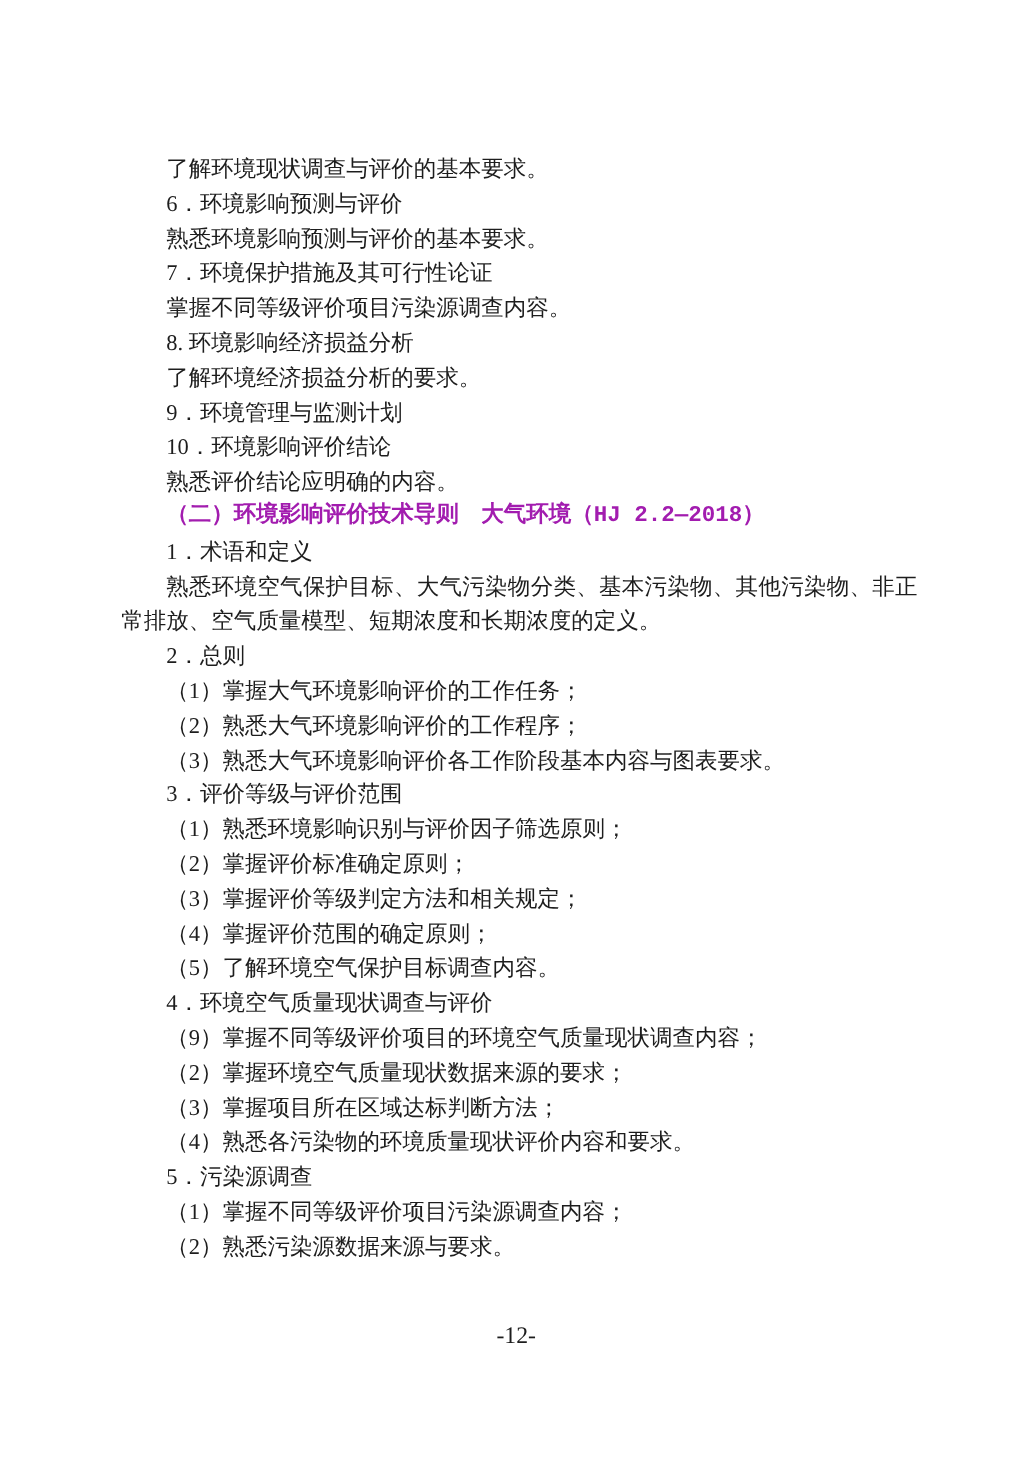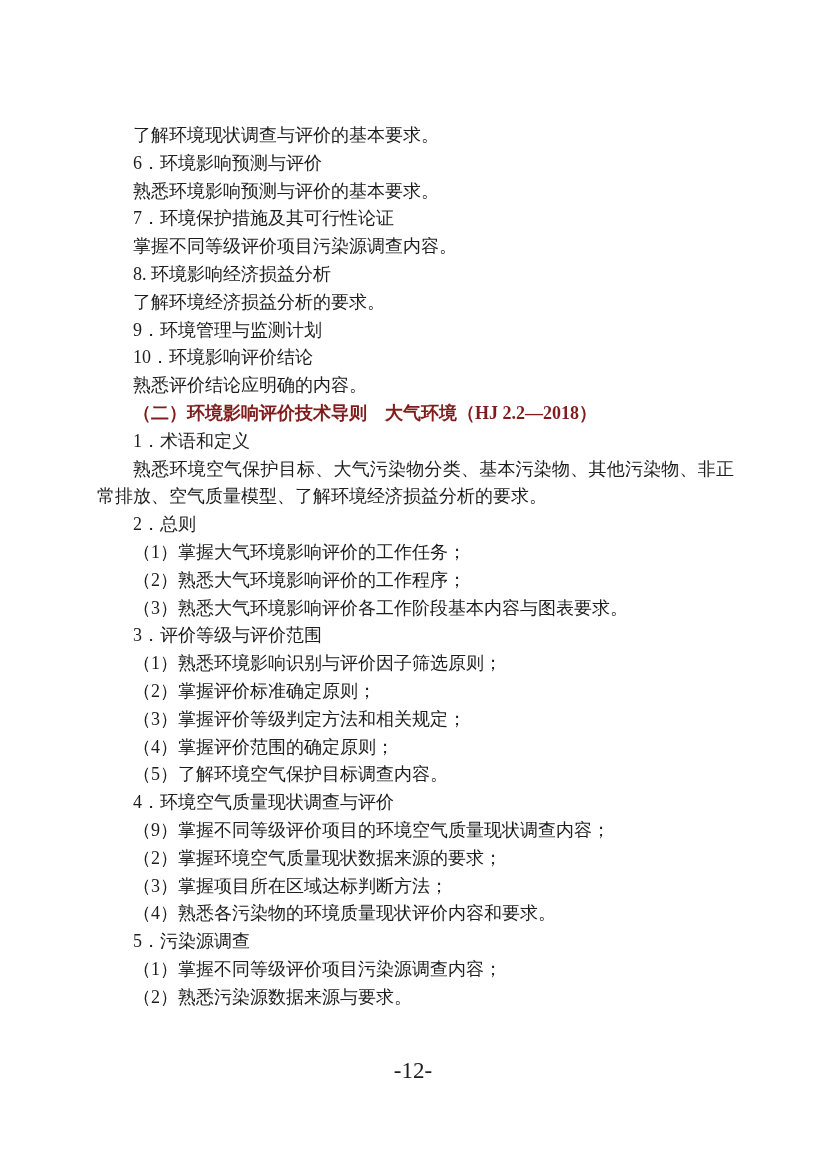--- a/index.html
+++ b/index.html
@@ -26,53 +26,53 @@
   }
   .content p {
     margin: 0;
     padding: 0;
     text-indent: 2em;
   }
   .content p.justify {
     text-align: justify;
   }
   .content p.heading {
-    font-family: Liberation Serif, serif;
+    font-family: Liberation Mono, monospace;
     font-weight: 700;
-    color: #7f1d1d;
+    color: #a21caf;
   }
   .footer {
     position: absolute;
     left: 0;
     top: 1058px;
     width: 826px;
     text-align: center;
     font-family: "Liberation Serif", "DejaVu Serif", serif;
-    font-size: 23px;
+    font-size: 19px;
     color: #1d1d1d;
   }
 </style>
 </head>
 <body>
 
 <div class="page">
   <div class="content">
     <p>了解环境现状调查与评价的基本要求。</p>
     <p>6．环境影响预测与评价</p>
     <p>熟悉环境影响预测与评价的基本要求。</p>
     <p>7．环境保护措施及其可行性论证</p>
     <p>掌握不同等级评价项目污染源调查内容。</p>
     <p>8. 环境影响经济损益分析</p>
     <p>了解环境经济损益分析的要求。</p>
     <p>9．环境管理与监测计划</p>
     <p>10．环境影响评价结论</p>
     <p>熟悉评价结论应明确的内容。</p>
     <p class="heading">（二）环境影响评价技术导则　大气环境（HJ 2.2—2018）</p>
     <p>1．术语和定义</p>
-    <p class="justify">熟悉环境空气保护目标、大气污染物分类、基本污染物、其他污染物、非正常排放、空气质量模型、了解环境经济损益分析的要求。</p>
+    <p class="justify">熟悉环境空气保护目标、大气污染物分类、基本污染物、其他污染物、非正常排放、空气质量模型、短期浓度和长期浓度的定义。</p>
     <p>2．总则</p>
     <p>（1）掌握大气环境影响评价的工作任务；</p>
     <p>（2）熟悉大气环境影响评价的工作程序；</p>
     <p>（3）熟悉大气环境影响评价各工作阶段基本内容与图表要求。</p>
     <p>3．评价等级与评价范围</p>
     <p>（1）熟悉环境影响识别与评价因子筛选原则；</p>
     <p>（2）掌握评价标准确定原则；</p>
     <p>（3）掌握评价等级判定方法和相关规定；</p>
     <p>（4）掌握评价范围的确定原则；</p>
     <p>（5）了解环境空气保护目标调查内容。</p>

